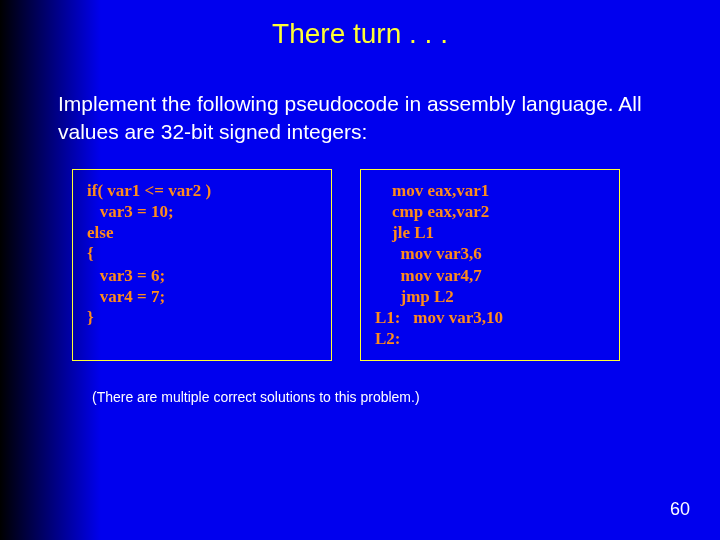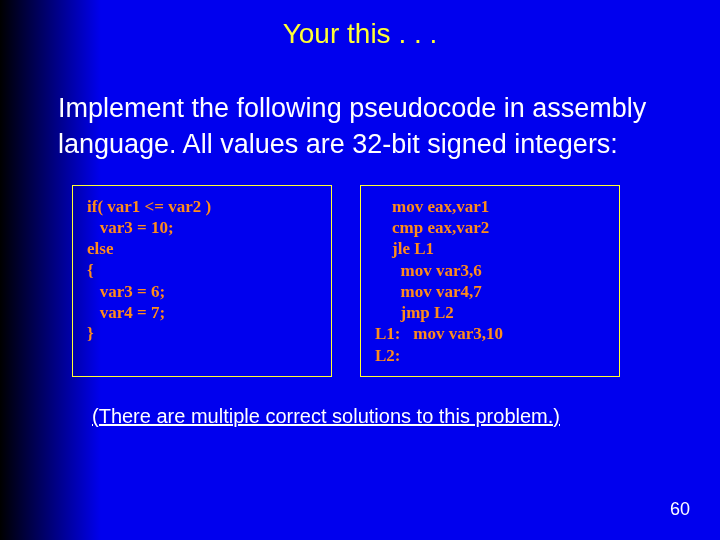--- a/index.html
+++ b/index.html
@@ -19,21 +19,21 @@
     box-sizing: border-box;
   }
   .title {
     font-size: 28px;
     text-align: center;
     padding-top: 18px;
     color: #ffff33;
     font-weight: normal;
   }
   .intro {
-    font-size: 27px;
+    font-size: 21px;
     margin: 40px 58px 0 58px;
     line-height: 1.35;
   }
   .code-row {
     display: flex;
     flex-direction: row;
     gap: 28px;
     margin: 22px 58px 0 72px;
   }
   .code-box {
@@ -43,23 +43,22 @@
     font-size: 17px;
     font-weight: bold;
     color: #ff8c1a;
     white-space: pre;
     line-height: 1.25;
     box-sizing: border-box;
   }
   .box-left { width: 260px; }
   .box-right { width: 260px; }
   .note {
-    font-size: 20px;
+    font-size: 14px;
     margin: 28px 58px 0 92px;
-    text-decoration: underline;
   }
   .footer {
     position: absolute;
     bottom: 20px;
     left: 60px;
     right: 20px;
     font-size: 11px;
     display: flex;
     align-items: flex-end;
   }
@@ -84,21 +83,21 @@
     bottom: 20px;
     font-size: 18px;
     color: #ffffff;
   }
 </style>
 </head>
 <body>
 
 <div class="slide">
 
-  <div class="title">Your this . . .</div>
+  <div class="title">There turn . . .</div>
 
   <div class="intro">Implement the following pseudocode in assembly language. All values are 32-bit signed integers:</div>
 
   <div class="code-row">
     <div class="code-box box-left">if( var1 &lt;= var2 )
    var3 = 10;
 else
 {
    var3 = 6;
    var4 = 7;

